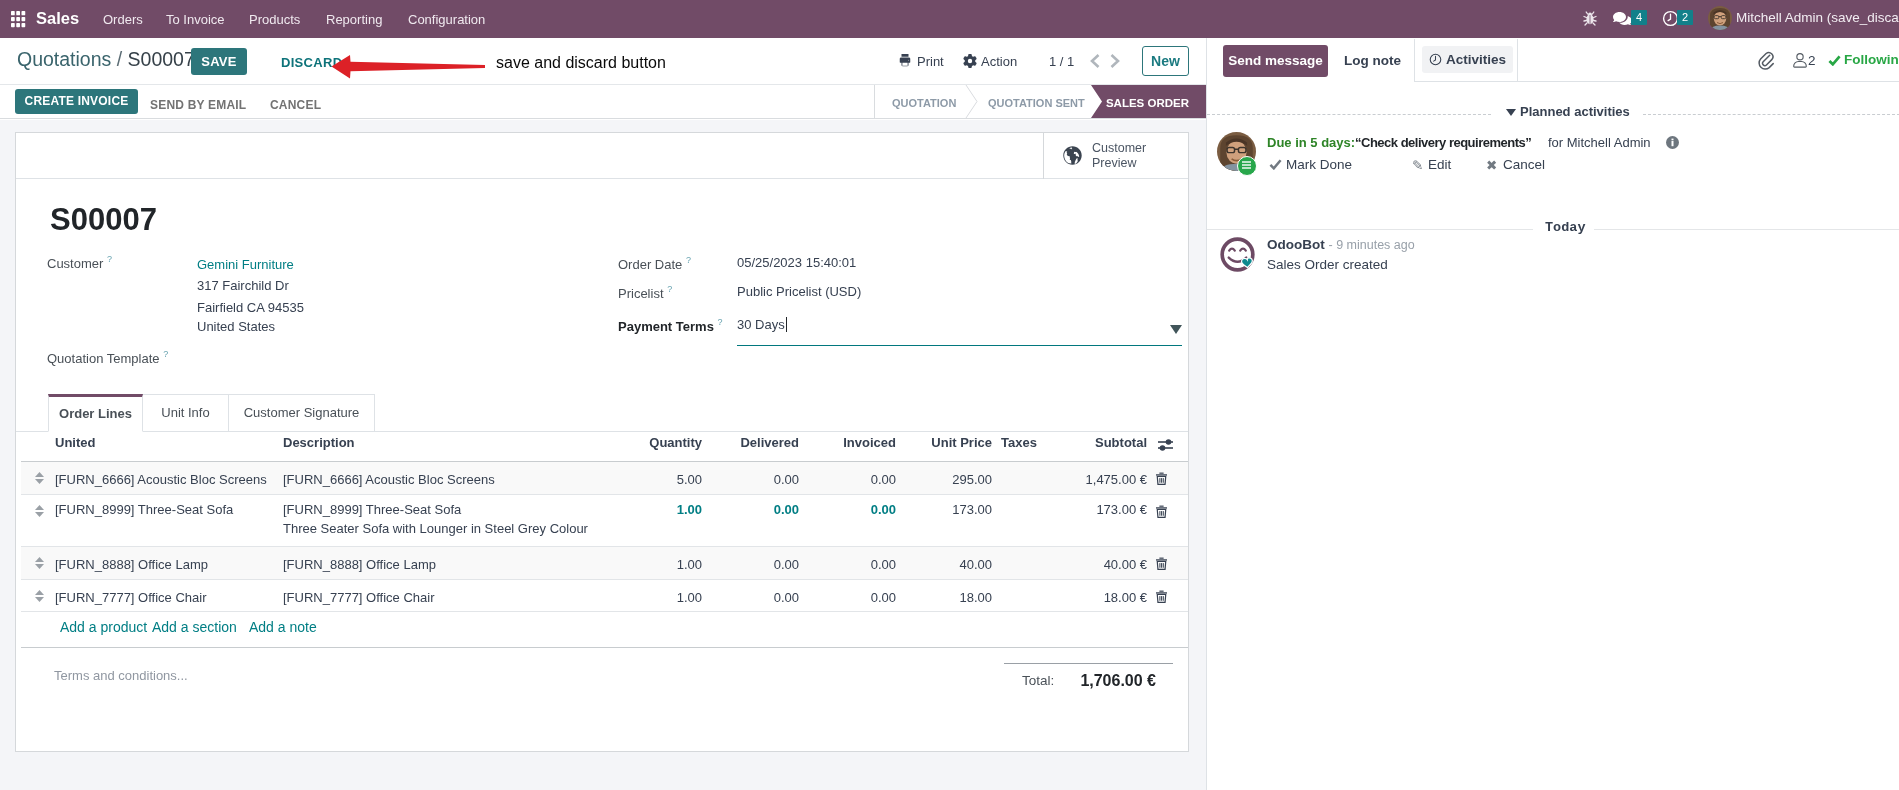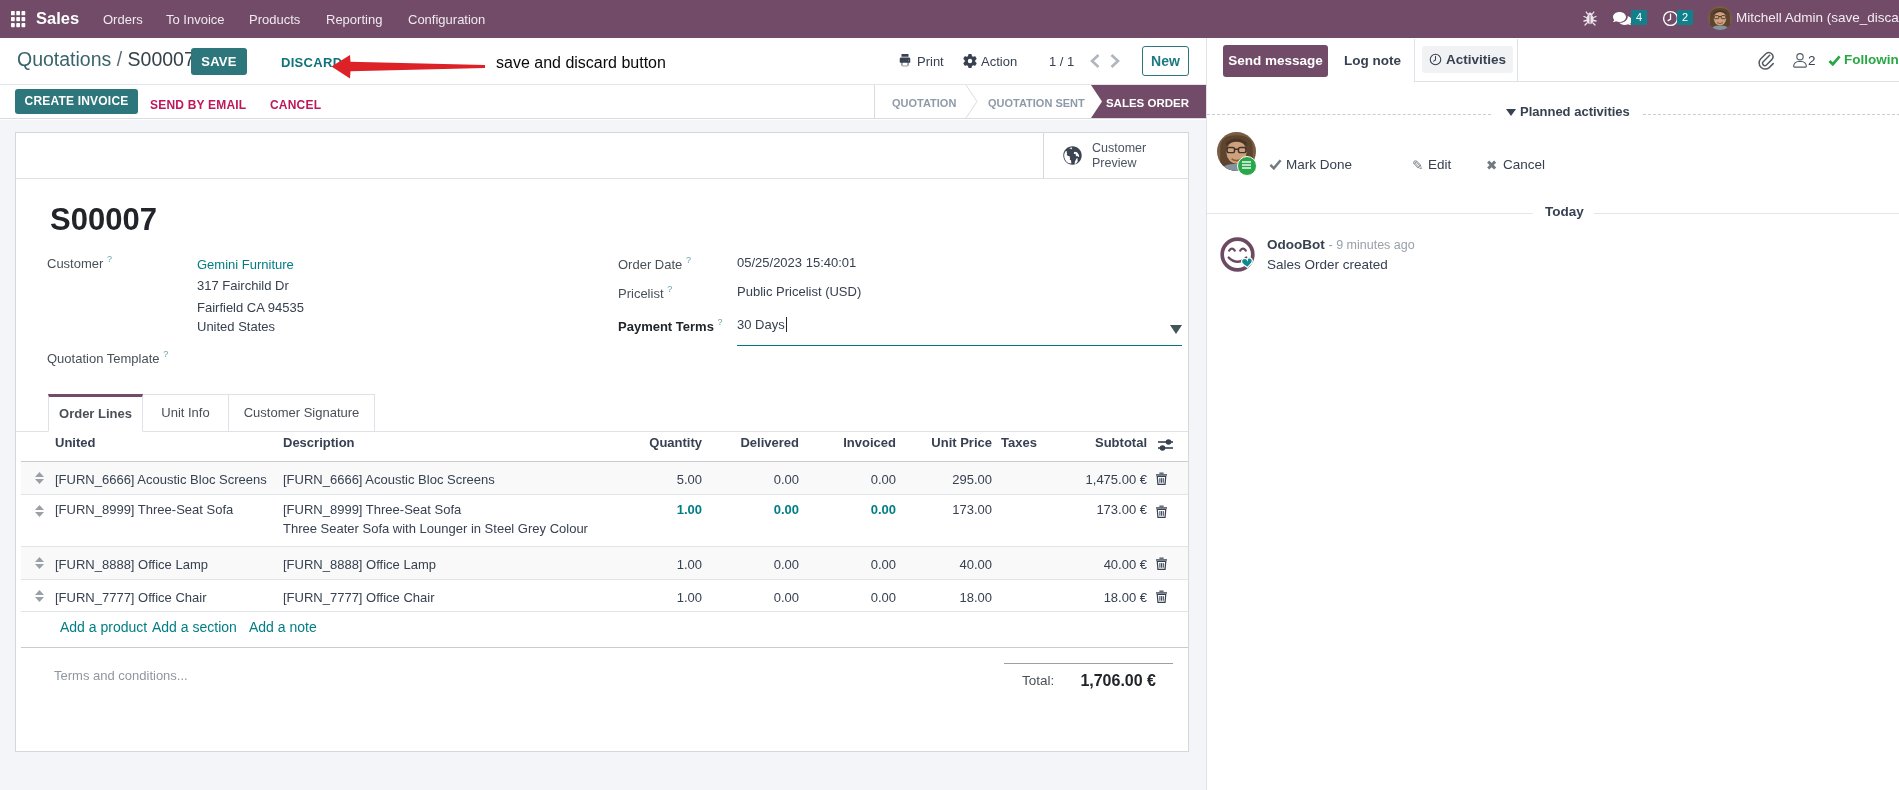--- a/index.html
+++ b/index.html
@@ -21,21 +21,21 @@
   .btn-discard { position:absolute; left:259px; top:55px; font-size:13px; font-weight:bold; color:#0e737a; letter-spacing:.3px;padding-left:22px;}
   .annot-text { position:absolute; left:496px; top:54px; font-size:16px; color:#0a0a0a; }
   .cp-right { color:#374151; font-size:13px; }
   .btn-new { position:absolute; left:1142px; top:46px; width:47px; height:30px; border:1px solid #2d767b; border-radius:3px;
              color:#1b7a80; font-weight:bold; font-size:14px; text-align:center; line-height:28px; background:#fff; }
 
   
   #cp2 { position:absolute; left:0; top:85px; width:1206px; height:34px; background:#fff; border-bottom:1px solid #d9dcdf; }
   .btn-ci { position:absolute; left:15px; top:4px; height:25px; width:123px; text-align:center; background:#2d767b; color:#fff; font-size:12px; font-weight:bold;
             border-radius:3px; line-height:25px; letter-spacing:.2px; }
-  .lnk2 { position:absolute; top:13px; font-size:12px; font-weight:bold; color:#be185d; letter-spacing:.2px; }
+  .lnk2 { position:absolute; top:13px; font-size:12px; font-weight:bold; color:#737373; letter-spacing:.2px; }
 
   
   #contentbg { position:absolute; left:0; top:120px; width:1206px; height:670px; background:#f4f5f8; }
   #sheet { position:absolute; left:15px; top:12px; width:1174px; height:620px; background:#fff; border:1px solid #d5d8db; }
   #sheetstrip { position:absolute; left:0; top:0; width:1172px; height:46px; border-bottom:1px solid #dee2e6; }
   #custprev { position:absolute; left:1027px; top:0; width:145px; height:46px; border-left:1px solid #d5d8db; }
   #custprev .t { position:absolute; left:48px; top:8px; font-size:12.5px; color:#4b5563; line-height:15.3px; }
 
   .h1 { position:absolute; left:34px; top:69px; font-size:31px; font-weight:bold; color:#212529; letter-spacing:0px; }
 
@@ -80,21 +80,21 @@
   .pa-div { position:absolute; top:66px; left:0; width:693px; height:16px; }
   .dash { position:absolute; top:10px; border-top:1px dashed #c9cdd1; }
   .pa-t { position:absolute; left:313px; top:0px; font-size:13px; font-weight:bold; color:#374151; }
   .caret { position:absolute; left:299px; top:5px; width:0; height:0; border-left:5.5px solid transparent; border-right:5.5px solid transparent; border-top:7px solid #374151; }
 
   .act-l1 { position:absolute; left:60px; top:97px; width:620px; height:20px; font-size:13px; color:#374151; }
   .act-l1 > *, .act-l2 > * { white-space:nowrap; }
   .g { color:#2e8427; font-weight:bold; }
   .act-l2 { position:absolute; left:62px; top:119px; width:620px; height:20px; font-size:13.5px; color:#374151; }
 
-  .today { position:absolute; top:166px; left:0; width:693px; height:16px; }
+  .today { position:absolute; top:182px; left:0; width:693px; height:16px;font-family:Liberation Mono, monospace; }
   .today .ln { position:absolute; top:9px; border-top:1px solid #e4e6e8; }
   .today .t { position:absolute; left:338px; top:0; font-size:13.5px; font-weight:bold; color:#374151; }
 
   .msg-name { position:absolute; left:60px; top:199px; font-size:13.5px; color:#374151; }
   .msg-body { position:absolute; left:60px; top:219px; font-size:13.5px; color:#374151; }
   .dim { color:#98a0a9; font-weight:normal; font-size:12.5px; }
 </style>
 </head>
 <body>
 <div id="stage">
@@ -422,20 +422,30 @@
     </svg>
     <div class="abs" style="left:30px;top:118px;width:20px;height:20px;border-radius:50%;background:#28a74b;border:1.5px solid #fff;">
       <svg style="position:absolute;left:3.5px;top:4px" width="9" height="8" viewBox="0 0 9 8">
           <g stroke="#fff" stroke-width="1.4">
             <line x1="0" y1="1" x2="9" y2="1"></line>
             <line x1="0" y1="4" x2="9" y2="4"></line>
             <line x1="0" y1="7" x2="9" y2="7"></line>
           </g>
         </svg>
     </div>
+    <div class="act-l1">
+      <span class="abs g" style="left:0px;top:0">Due in 5 days:</span>
+      <b class="abs" style="left:88px;top:0;color:#212529;letter-spacing:-0.5px;">“Check delivery requirements”</b>
+      <span class="abs" style="left:281px;top:0">for Mitchell Admin</span>
+      <svg class="abs" style="left:399px;top:1px" width="13" height="13" viewBox="0 0 13 13">
+          <circle cx="6.5" cy="6.5" r="6.5" fill="#6d767e"></circle>
+          <rect x="5.5" y="5" width="2" height="5.2" fill="#fff"></rect>
+          <rect x="5.5" y="2.6" width="2" height="1.7" fill="#fff"></rect>
+        </svg>
+    </div>
     <div class="act-l2">
       <svg class="abs" style="left:0;top:2px" width="13" height="11" viewBox="0 0 15 13">
           <path fill="none" stroke="#727a82" stroke-width="3" d="M1.5 7 5.5 11 13.5 1.5"></path>
         </svg>
       <span class="abs" style="left:17px;top:0">Mark Done</span>
       <span class="abs" style="left:143px;top:0;color:#727a82">✎</span>
       <span class="abs" style="left:159px;top:0">Edit</span>
       <span class="abs" style="left:217px;top:0;color:#727a82">✖</span>
       <span class="abs" style="left:234px;top:0">Cancel</span>
     </div>

